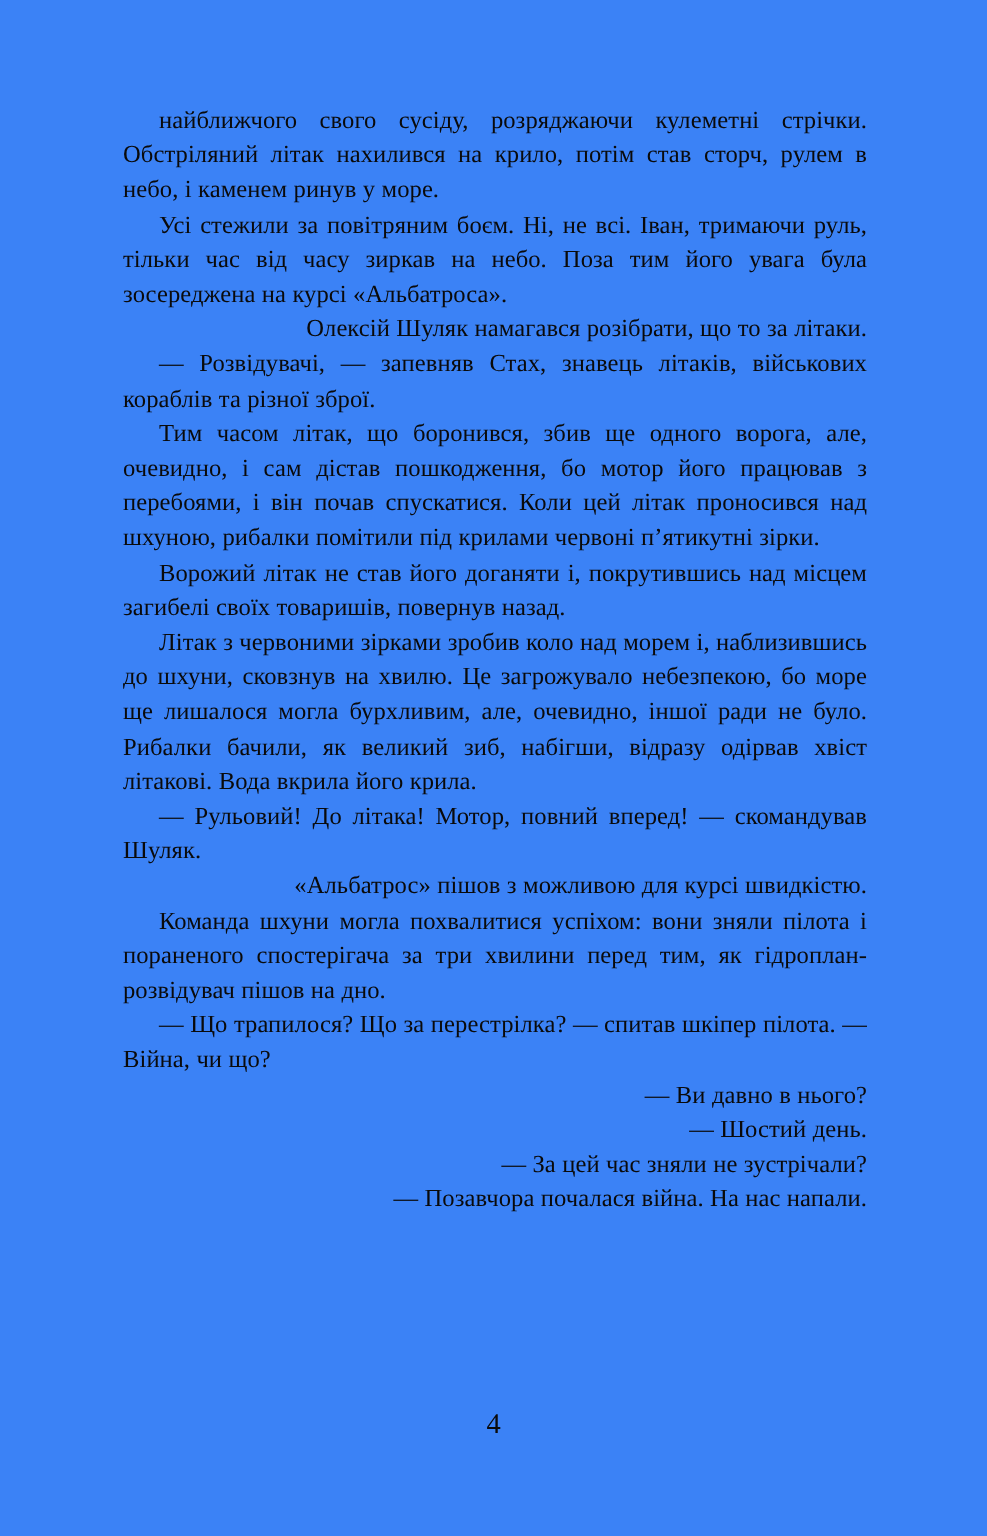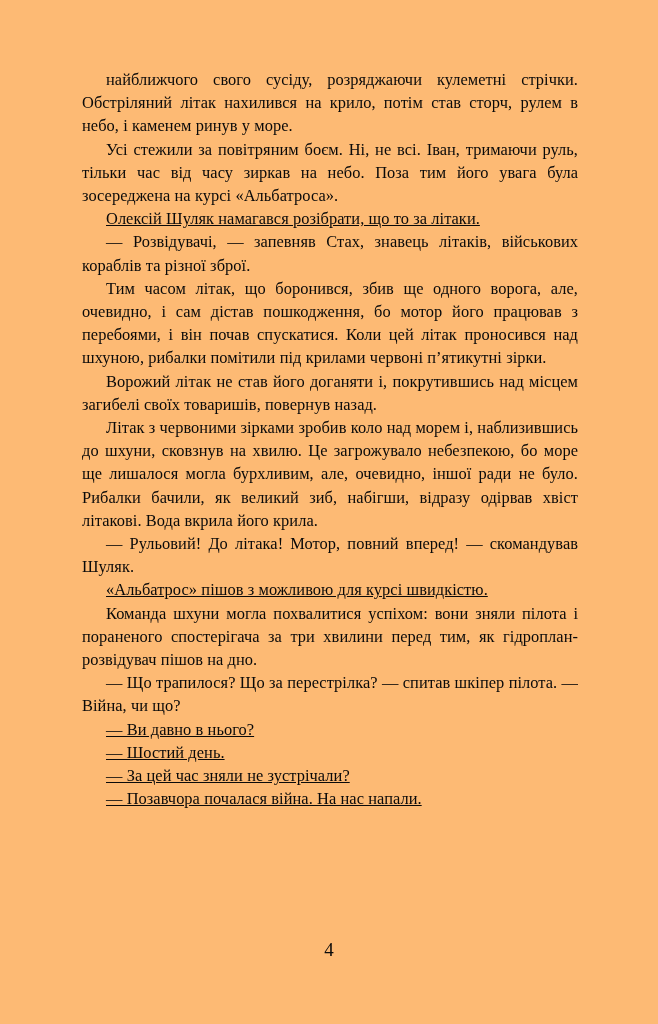--- a/index.html
+++ b/index.html
@@ -10,21 +10,21 @@
   }
   body {
     font-family: "Liberation Serif", "DejaVu Serif", serif;
     color: #0a0a0a;
   }
   #page {
     position: relative;
     width: 658px;
     height: 1024px;
     margin: 0 auto;
-    background: #fdba74;
+    background: #3b82f6;
     overflow: hidden;
     box-sizing: border-box;
   }
   #text-block {
     position: absolute;
     left: 82px;
     top: 68px;
     width: 496px;
   }
   p.para {
@@ -36,22 +36,21 @@
     text-indent: 24px;
     hyphens: manual;
     -webkit-hyphens: manual;
     word-spacing: 0.1px;
     letter-spacing: 0.05px;
   }
   p.para:last-of-type {
     text-align: left;
   }
   p.para.short {
-    text-align: left;
-    text-decoration: underline;
+    text-align: right;
   }
   #page-number {
     position: absolute;
     left: 0;
     right: 0;
     top: 938px;
     text-align: center;
     font-size: 19px;
     line-height: 24px;
     color: #0a0a0a;

